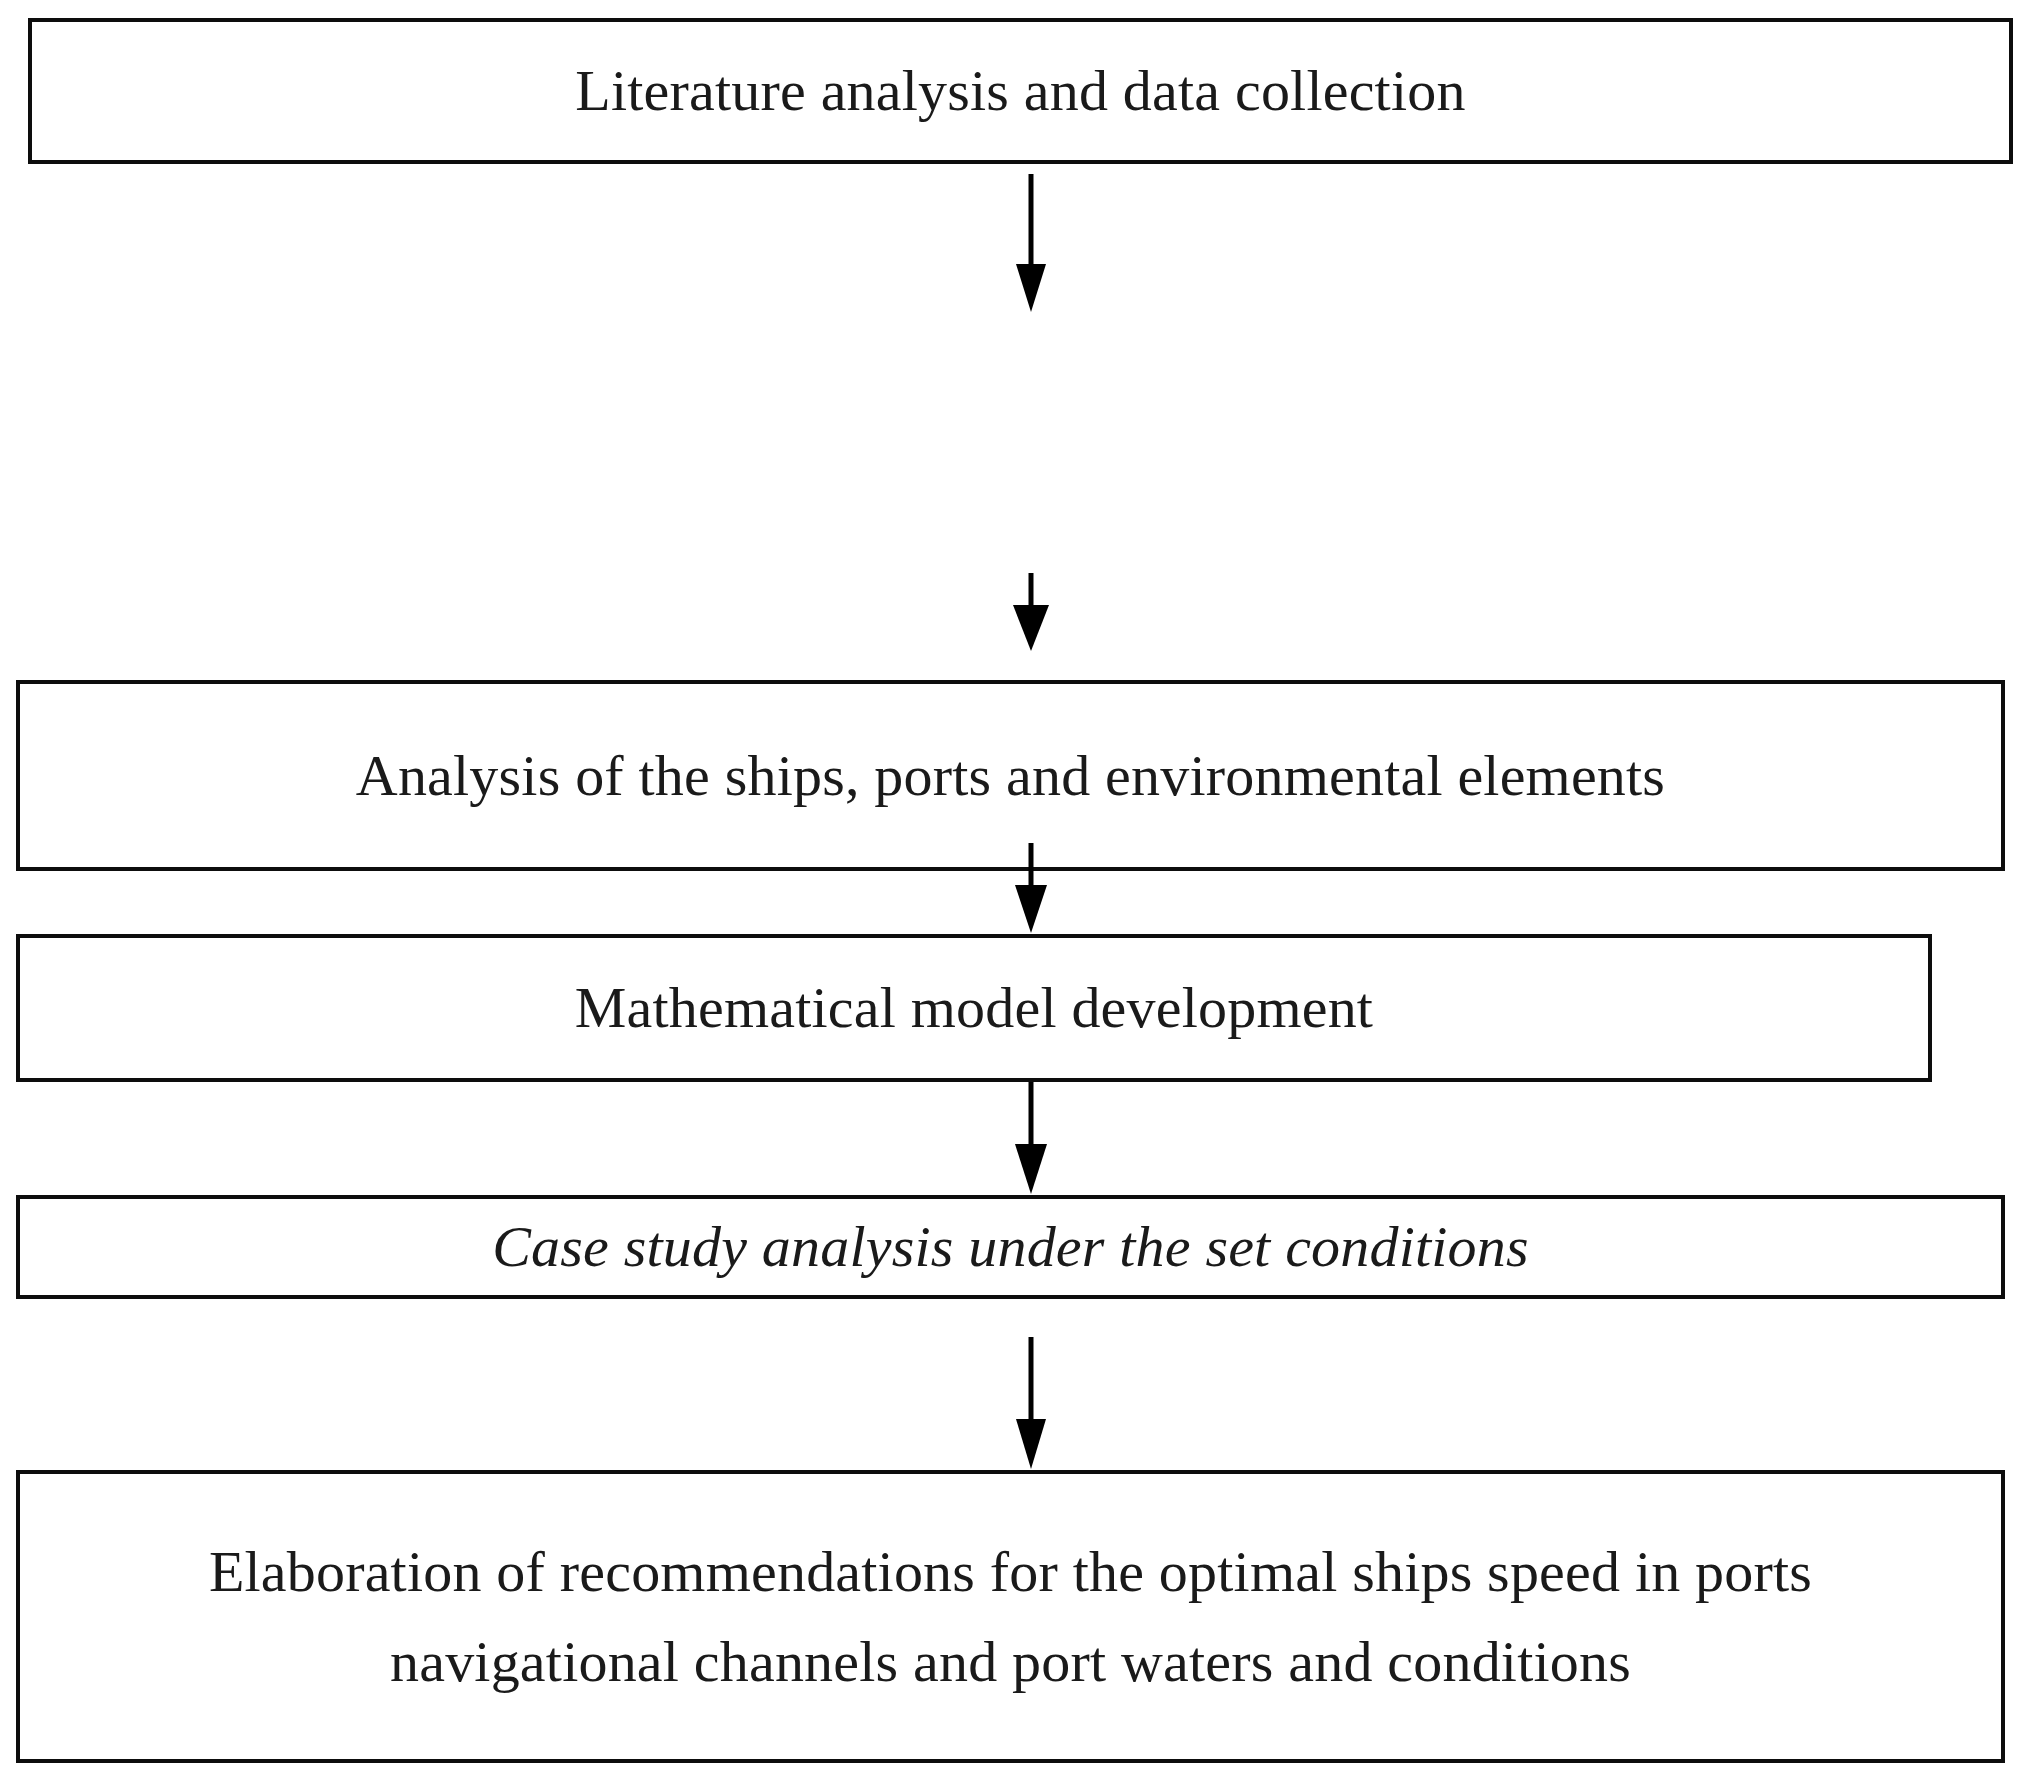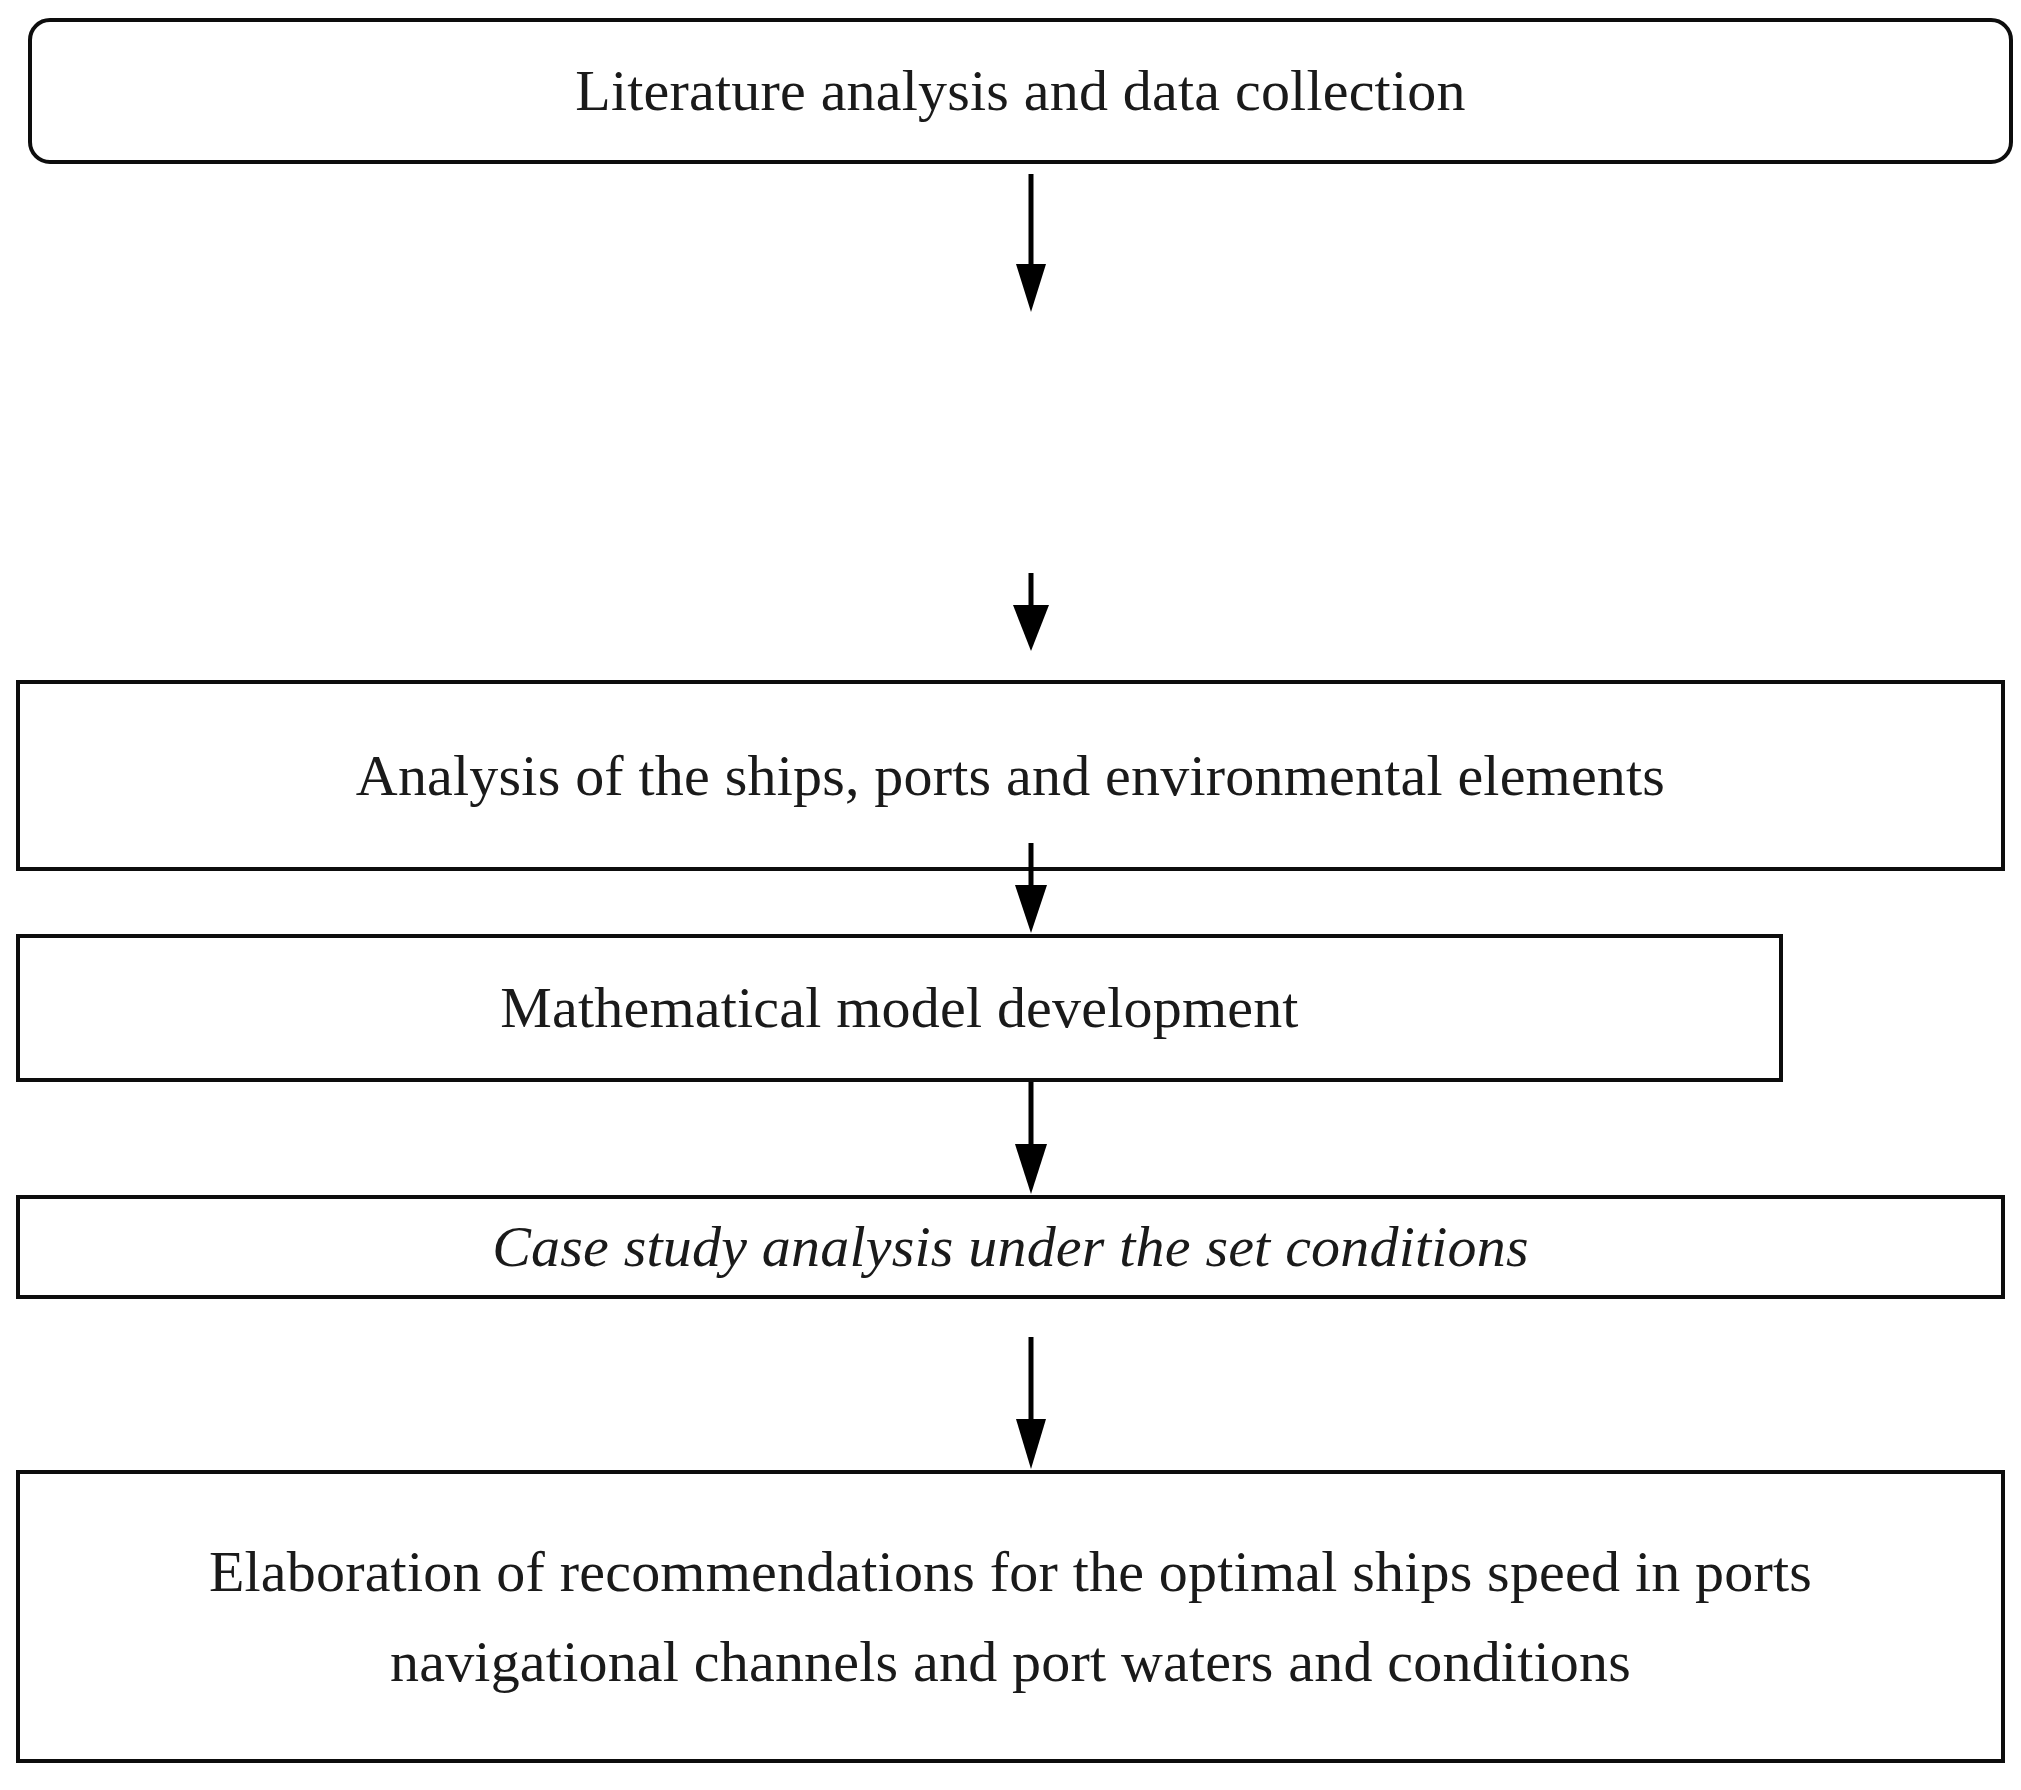--- a/index.html
+++ b/index.html
@@ -40,21 +40,21 @@
   .connector svg {
     display: block;
     overflow: visible;
   }
 </style>
 </head>
 <body>
 
 <div id="canvas">
 
-  <div class="node" style="left:28px; top:18px; width:1985px; height:146px;border-radius:22px;">
+  <div class="node" style="left:28px; top:18px; width:1985px; height:146px;">
     <span class="node-label">Literature analysis and data collection</span>
   </div>
 
   <div class="connector" style="left:1000px; top:164px; width:62px; height:150px;">
     <svg width="62" height="150" viewBox="0 0 62 150">
       <line x1="31" y1="10" x2="31" y2="105" stroke="#000000" stroke-width="5"></line>
       <polygon points="16,100 46,100 31,148" fill="#000000"></polygon>
     </svg>
   </div>
 
@@ -70,21 +70,21 @@
     <span class="node-label">Analysis of the ships, ports and environmental elements</span>
   </div>
 
   <div class="connector" style="left:1000px; top:843px; width:62px; height:92px;">
     <svg width="62" height="92" viewBox="0 0 62 92">
       <line x1="31" y1="0" x2="31" y2="46" stroke="#000000" stroke-width="5"></line>
       <polygon points="15,42 47,42 31,90" fill="#000000"></polygon>
     </svg>
   </div>
 
-  <div class="node" style="left:16px; top:934px; width:1767px; height:148px;justify-content:center;">
+  <div class="node" style="left:16px; top:934px; width:1916px; height:148px;justify-content:center;">
     <span class="node-label">Mathematical model development</span>
   </div>
 
   <div class="connector" style="left:1000px; top:1082px; width:62px; height:114px;">
     <svg width="62" height="114" viewBox="0 0 62 114">
       <line x1="31" y1="0" x2="31" y2="66" stroke="#000000" stroke-width="5"></line>
       <polygon points="15,62 47,62 31,112" fill="#000000"></polygon>
     </svg>
   </div>
 

